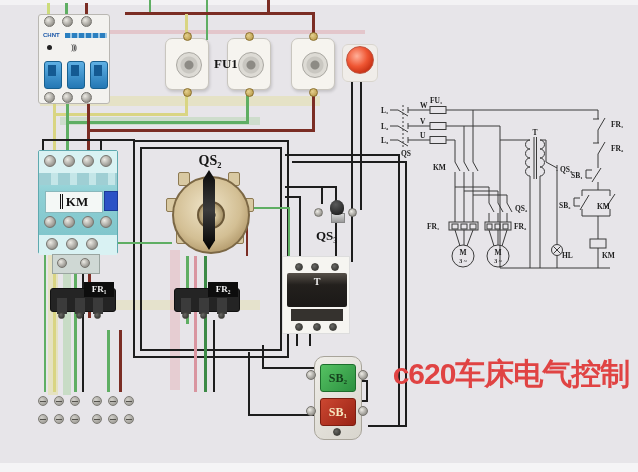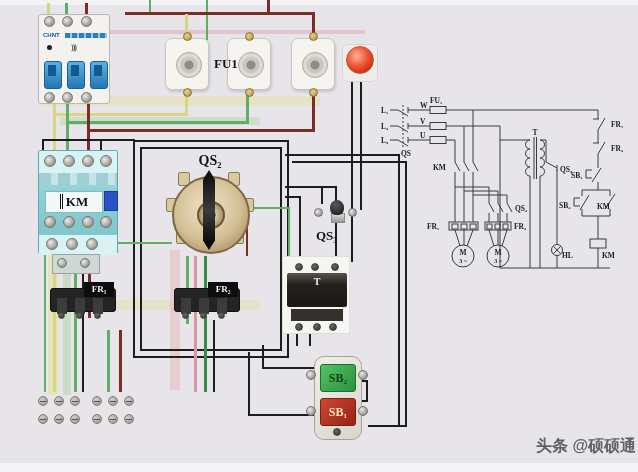--- a/index.html
+++ b/index.html
@@ -421,15 +421,15 @@
     <text x="182" y="80">QS₃</text>
     <text x="184" y="166">HL</text>
     <text x="224" y="166">KM</text>
     <text x="233" y="35">FR₁</text>
     <text x="233" y="59">FR₂</text>
     <text x="193" y="86">SB₁</text>
     <text x="181" y="116">SB₂</text>
     <text x="219" y="117">KM</text>
   </svg>
 
-  <div class="wm">头条 @硕硕通</div>
+  <div class="title">c620车床电气控制</div>
   <div class="edge-bot"></div>
 </div>
 
 </body></html>

